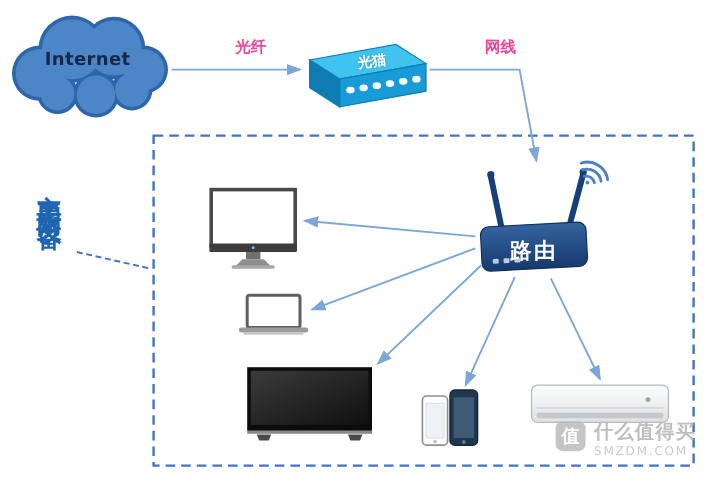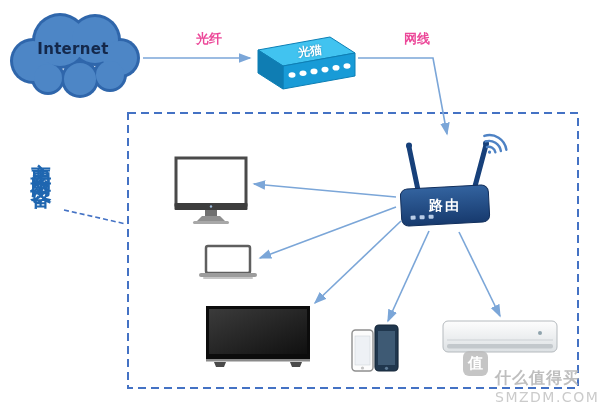--- a/index.html
+++ b/index.html
@@ -5,29 +5,29 @@
   * { margin:0; padding:0; box-sizing:border-box; }
   html,body { width:600px; height:408px; background:#ffffff;
     font-family:"DejaVu Sans","Liberation Sans",sans-serif; }
   .stage { position:relative; width:600px; height:408px; background:#fff; overflow:hidden; }
   .layer { position:absolute; left:0; top:0; }
   .lbl { position:absolute; font-weight:bold; color:#ec4899; font-size:13px; text-align:center; }
   .lbl-internet { left:12px; top:40px; width:122px; font-size:15px; color:#14284b; letter-spacing:.3px; }
   .lbl-fiber { left:182px; top:30px; width:54px; }
   .lbl-cable { left:376px; top:30px; width:54px;text-align:right; }
   .lbl-modem { left:282px; top:43px; width:56px; color:#ffffff; font-size:12px; transform:rotate(-7deg); text-shadow:0 0 2px rgba(0,60,100,.4); }
-  .lbl-router { left:418px; top:197px; width:54px; color:#ffffff; font-size:14px; letter-spacing:2px; }
+  .lbl-router { left:418px; top:197px; width:54px; color:#ffffff; font-size:18px; letter-spacing:2px; }
   .group-label { position:absolute; left:30px; top:146px; writing-mode:vertical-rl; text-orientation:upright;
     font-size:21px; font-weight:bold; color:#1f66b0; letter-spacing:5px; line-height:1; }
   .watermark { position:absolute; left:463px; top:351px; display:flex; gap:7px; align-items:flex-start; opacity:.85; }
   .wm-logo { width:25px; height:25px; background:#bcbcbc; border-radius:6px; color:#ffffff;
     font-size:15px; font-weight:bold; display:flex; align-items:center; justify-content:center; flex:0 0 auto; }
   .wm-texts { display:flex; flex-direction:column; }
-  .wm-brand { font-size:16px; color:#b3b3b3; font-weight:bold; letter-spacing:1px; line-height:1.1;margin-top:18px; }
-  .wm-domain { font-size:14px; color:#c2c2c2; letter-spacing:1.5px; margin-top:2px; }
+  .wm-brand { font-size:16px; color:#b3b3b3; font-weight:bold; letter-spacing:1px; line-height:1.1; }
+  .wm-domain { font-size:10px; color:#c2c2c2; letter-spacing:1.5px; margin-top:2px; }
 </style>
 </head>
 <body>
 
 <div class="stage">
 
   <svg class="layer" width="600" height="408" viewBox="0 0 600 408">
     <defs>
       <marker id="arw" markerWidth="9" markerHeight="8" refX="7" refY="3" orient="auto">
         <path d="M0,0 L8,3 L0,6 z" fill="#7ba6d8"></path>

